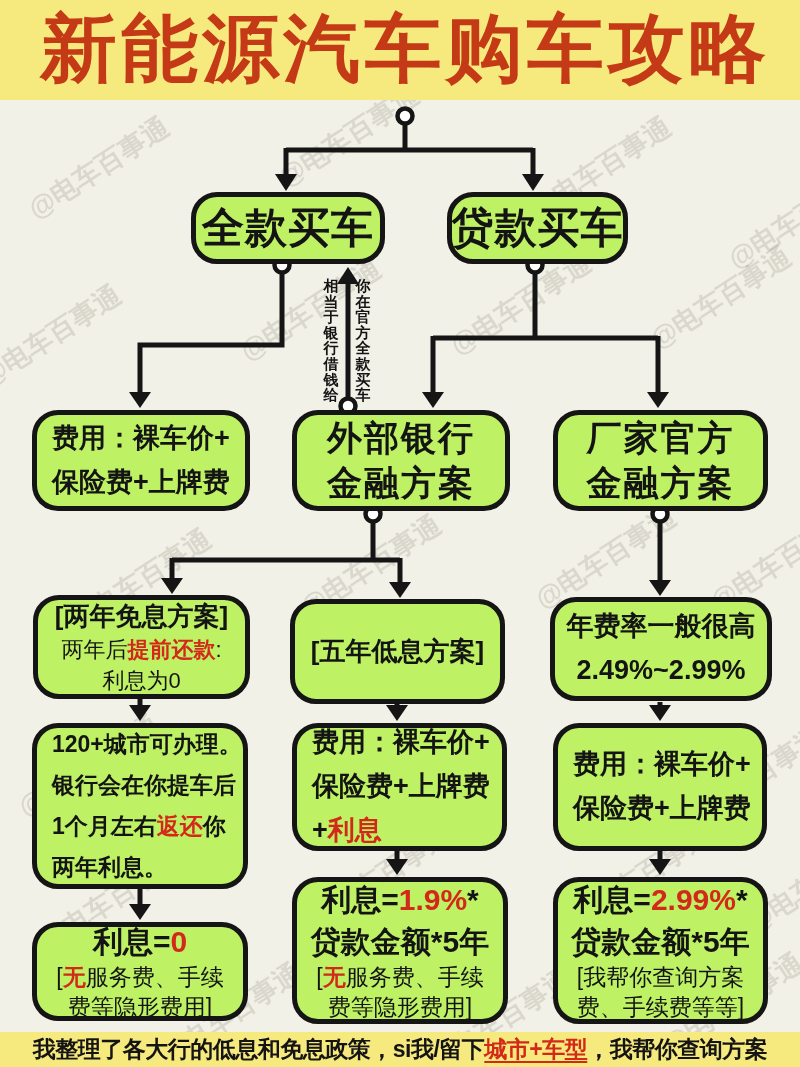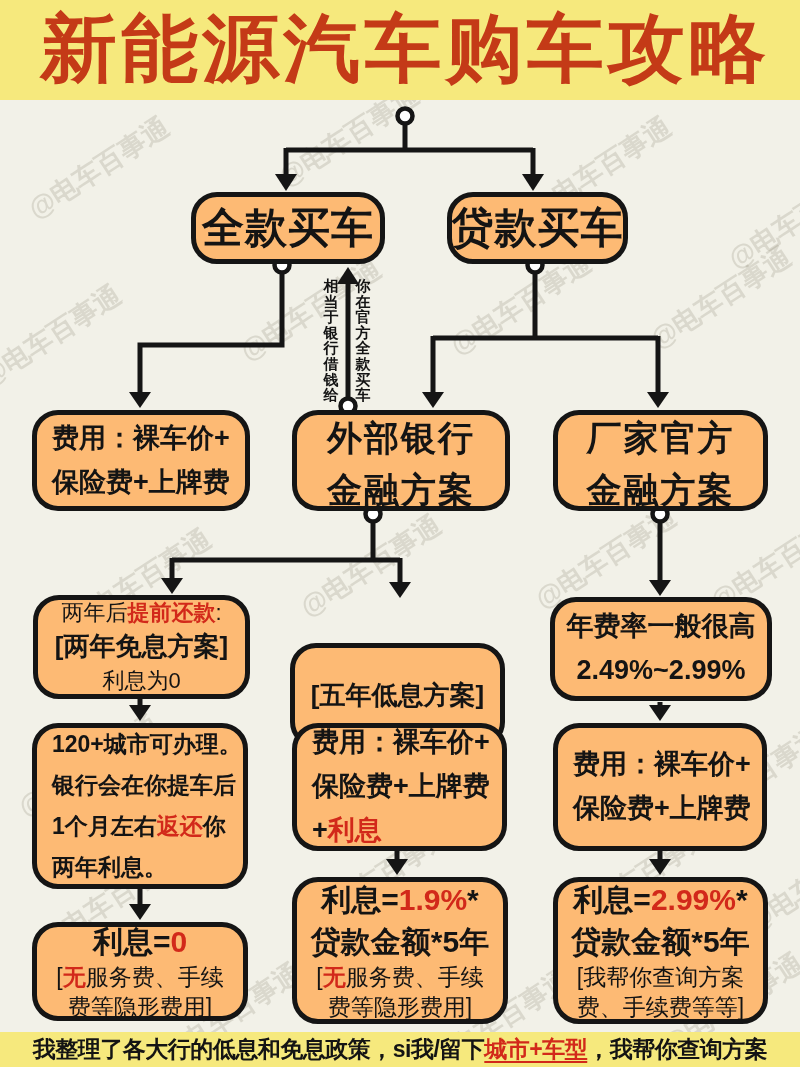--- a/index.html
+++ b/index.html
@@ -32,31 +32,31 @@
   
   .wm{
     position:absolute;z-index:1;font-size:27px;font-weight:800;
     color:rgba(100,95,72,0.17);transform:rotate(-33deg);white-space:nowrap;
     pointer-events:none;
   }
   
   #connectors{position:absolute;left:0;top:0;width:800px;height:1067px;z-index:2;pointer-events:none;}
   
   .node{
-    position:absolute;z-index:3;background:#fdba74;border:5px solid var(--ink);
+    position:absolute;z-index:3;background:#bef264;border:5px solid var(--ink);
     border-radius:26px;display:flex;flex-direction:column;justify-content:center;
     align-items:center;text-align:center;padding:4px 8px;color:#141414;
   }
   .node.left{align-items:flex-start;text-align:left;padding-left:15px;}
   .node .ln{white-space:nowrap;}
   .red{color:var(--red);}
   .b{font-weight:900;}
   
   .l-xl {font-size:42px;font-weight:900;line-height:1.35;letter-spacing:1px;}
-  .l-lg {font-size:35px;font-weight:900;line-height:1.28;letter-spacing:2px;margin-top:7px;}
+  .l-lg {font-size:35px;font-weight:900;line-height:1.28;letter-spacing:2px;}
   .l-md {font-size:27px;font-weight:900;line-height:1.62;}
   .l-hd {font-size:26px;font-weight:900;line-height:1.45;}
   .l-bd {font-size:22px;font-weight:500;line-height:1.38;}
   .l-city{font-size:23px;font-weight:900;line-height:1.78;}
   .l-big{font-size:30px;font-weight:900;line-height:1.4;}
   .l-sm {font-size:23px;font-weight:500;line-height:1.27;}
   
   .vnote{
     position:absolute;z-index:4;width:18px;font-size:15px;font-weight:800;
     line-height:15.6px;color:#141414;word-break:break-all;text-align:center;
@@ -157,25 +157,25 @@
     </div>
     <div class="node" style="left: 292px; top: 410px; width: 218px; height: 101px;">
       <div class="ln l-lg"><span>外部银行</span></div>
       <div class="ln l-lg"><span>金融方案</span></div>
     </div>
     <div class="node" style="left: 553px; top: 410px; width: 215px; height: 101px;">
       <div class="ln l-lg"><span>厂家官方</span></div>
       <div class="ln l-lg"><span>金融方案</span></div>
     </div>
     <div class="node" style="left: 33px; top: 595px; width: 217px; height: 104px;">
+      <div class="ln l-hd"><span>[两年免息方案]</span></div>
       <div class="ln l-bd"><span>两年后</span><span class="red b">提前还款</span><span>:</span></div>
-      <div class="ln l-hd"><span>[两年免息方案]</span></div>
       <div class="ln l-bd"><span>利息为0</span></div>
     </div>
-    <div class="node" style="left: 290px; top: 599px; width: 215px; height: 105px; margin-top: 44px;">
+    <div class="node" style="left: 290px; top: 599px; width: 215px; height: 105px;">
       <div class="ln l-hd"><span>[五年低息方案]</span></div>
     </div>
     <div class="node" style="left: 550px; top: 597px; width: 222px; height: 104px;">
       <div class="ln l-md"><span>年费率一般很高</span></div>
       <div class="ln l-md"><span>2.49%~2.99%</span></div>
     </div>
     <div class="node left" style="left: 32px; top: 723px; width: 216px; height: 166px;">
       <div class="ln l-city"><span>120+城市可办理。</span></div>
       <div class="ln l-city"><span>银行会在你提车后</span></div>
       <div class="ln l-city"><span>1个月左右</span><span class="red">返还</span><span>你</span></div>

